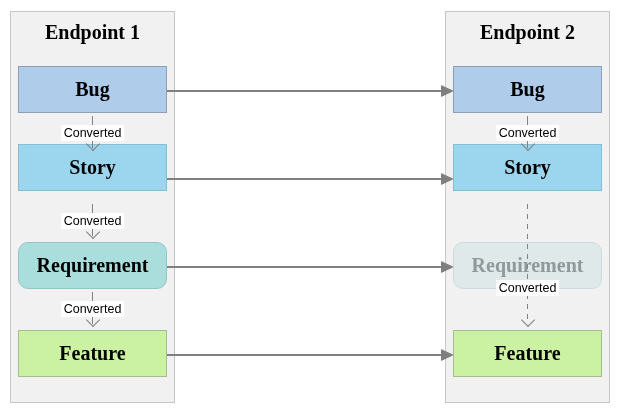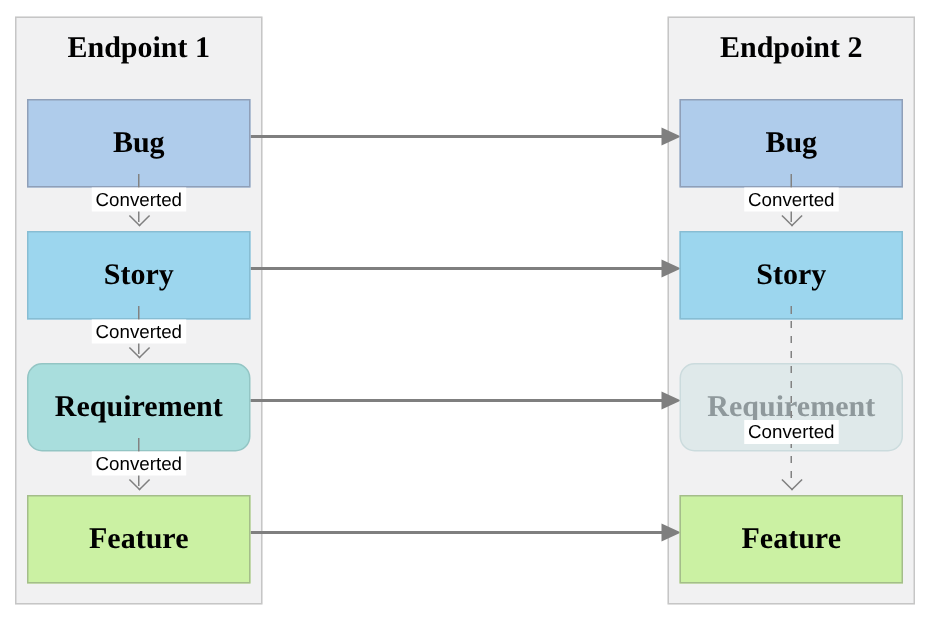--- a/index.html
+++ b/index.html
@@ -13,28 +13,28 @@
   }
   .panel.ep1{left:10px;}
   .panel.ep2{left:445px;}
   .panel-title{
     position:absolute;top:21px;width:165px;text-align:center;
     font-weight:bold;font-size:20px;color:#000;
   }
   .panel-title.ep1{left:10px;}
   .panel-title.ep2{left:445px;}
   .node{
-    position:absolute;width:149px;height:59px;box-sizing:border-box;
+    position:absolute;width:149px;height:47px;box-sizing:border-box;
     border:1px solid #999;display:flex;align-items:center;justify-content:center;
     font-weight:bold;font-size:20px;color:#000;z-index:1;
   }
   .col1{left:18px;}
   .col2{left:453px;}
   .row1{top:66px;}
-  .row2{top:154px;}
+  .row2{top:144px;}
   .row3{top:242px;border-radius:10px;}
   .row4{top:330px;}
   .harrow-line{
     position:absolute;left:167px;width:275px;height:2px;background:#7f7f7f;z-index:0;
   }
   .harrow-head{
     position:absolute;left:441px;width:0;height:0;z-index:0;
     border-left:13px solid #7f7f7f;border-top:6px solid transparent;border-bottom:6px solid transparent;
   }
   .vline{

